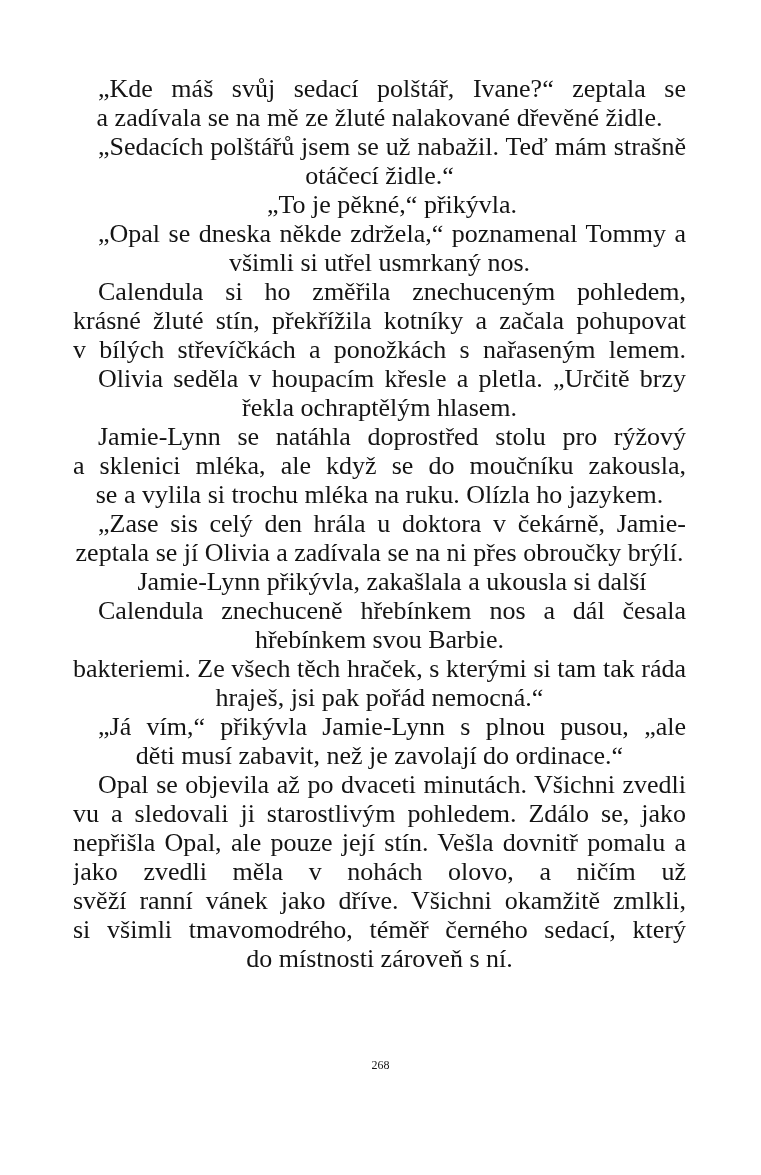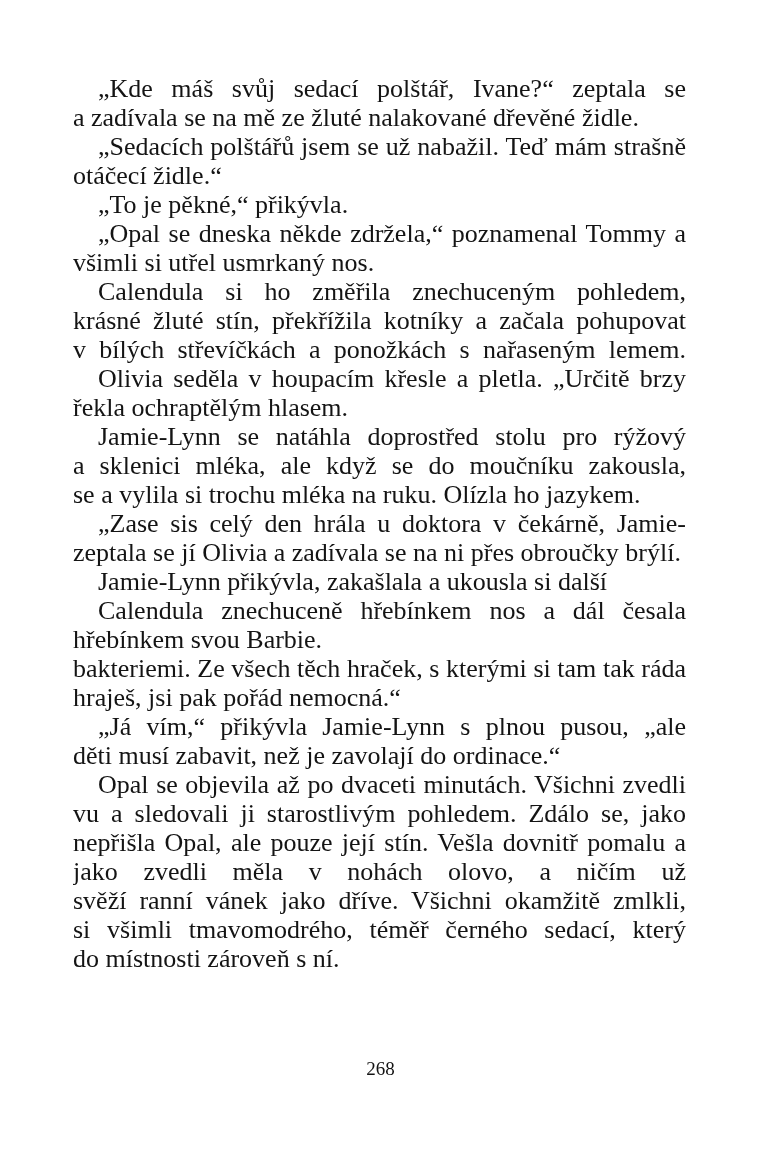--- a/index.html
+++ b/index.html
@@ -24,36 +24,36 @@
     font-size: 26px;
     line-height: 29px;
   }
   .paragraph {
     margin: 0;
     padding: 0;
   }
   .text-line {
     height: 29px;
     overflow: hidden;
-    text-align: left;
+    text-align: center;
   }
   .text-line.justified {
     text-align: justify;
     text-align-last: justify;
   }
   .text-line.first-line {
     text-indent: 25px;
   }
   .page-number {
     position: absolute;
     top: 1058px;
     left: 0;
     width: 100%;
     text-align: center;
-    font-size: 19px;
+    font-size: 12px;
     color: #141414;
   }
 </style>
 </head>
 <body>
 
 <div class="book-page">
   <div class="text-block">
       <div class="paragraph">
         <div class="text-line justified first-line">„Kde máš svůj sedací polštář, Ivane?“ zeptala se Calendula</div>

